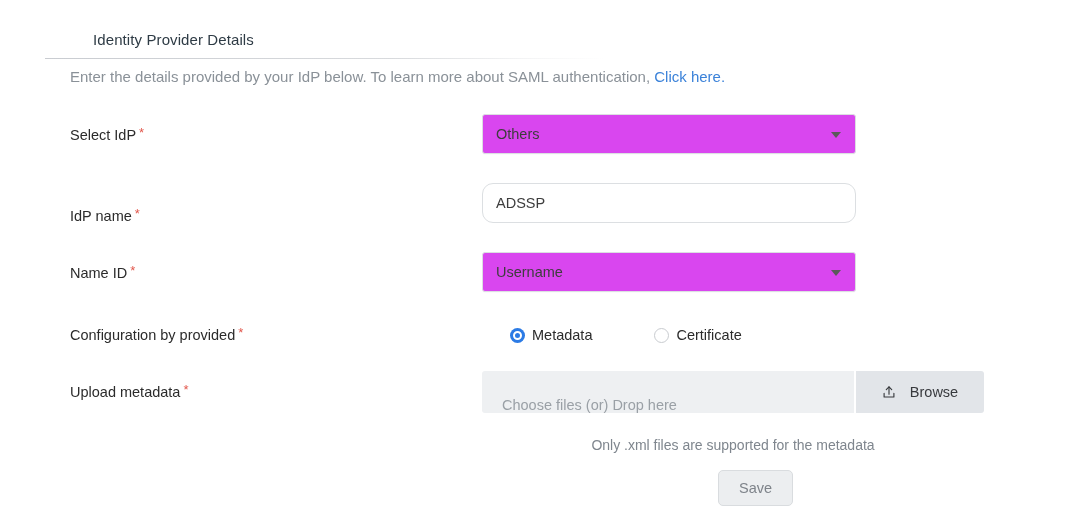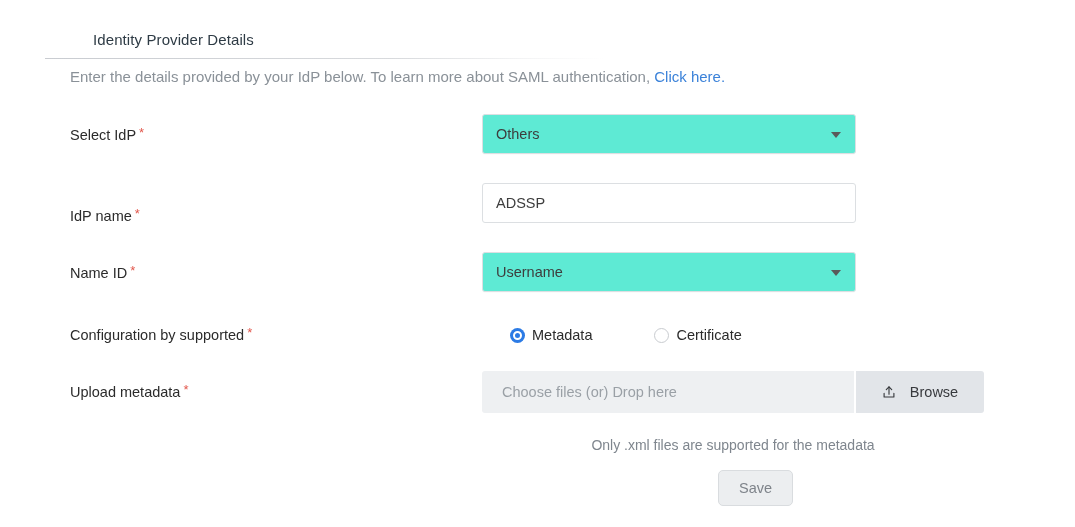--- a/index.html
+++ b/index.html
@@ -94,21 +94,21 @@
   }
 
   
   .select-box {
     position: relative;
     width: 374px;
     height: 40px;
     box-sizing: border-box;
     border: 1px solid #dcdfe2;
     border-radius: 3px;
-    background: #5eead4;
+    background: #d946ef;
     display: flex;
     align-items: center;
     padding: 0 34px 0 13px;
     font-size: 14.5px;
     color: #3d3d3d;
     box-shadow: 0 1px 1px rgba(0,0,0,0.02);
   }
   .select-caret {
     position: absolute;
     right: 14px;
@@ -120,21 +120,21 @@
     border-right: 5px solid transparent;
     border-top: 6px solid #5a5a5a;
   }
 
   
   .text-input {
     width: 374px;
     height: 40px;
     box-sizing: border-box;
     border: 1px solid #dcdfe2;
-    border-radius: 3px;
+    border-radius: 11px;
     background: #ffffff;
     font-size: 14.5px;
     color: #3d3d3d;
     font-family: "Liberation Sans", sans-serif;
     padding: 0 13px;
     outline: none;
   }
 
   
   .radio-group {
@@ -189,21 +189,21 @@
     align-items: stretch;
     width: 502px;
     height: 42px;
     border-radius: 3px;
     overflow: hidden;
   }
   .drop-zone {
     flex: 1 1 auto;
     background: #eef0f2;
     display: flex;
-    align-items: center;
+    align-items: flex-end;
     padding-left: 20px;
     font-size: 14.5px;
     color: #9aa0a6;
     border-right: 2px solid #ffffff;
   }
   .browse-btn {
     flex: 0 0 128px;
     background: #e2e5e9;
     display: flex;
     align-items: center;
@@ -289,21 +289,21 @@
       <div class="control" style="top:6px;">
         <div class="select-box">
           <span>Username</span>
           <span class="select-caret"></span>
         </div>
       </div>
     </div>
 
     <div class="row row-radio">
       <div class="label" style="top:11px;">
-        <span>Configuration by supported</span><span class="req">*</span>
+        <span>Configuration by provided</span><span class="req">*</span>
       </div>
       <div class="control" style="top:9px;">
         <div class="radio-group">
           <div class="radio-item">
             <span class="radio-dot checked"></span>
             <span class="radio-label">Metadata</span>
           </div>
           <div class="radio-item">
             <span class="radio-dot"></span>
             <span class="radio-label">Certificate</span>

